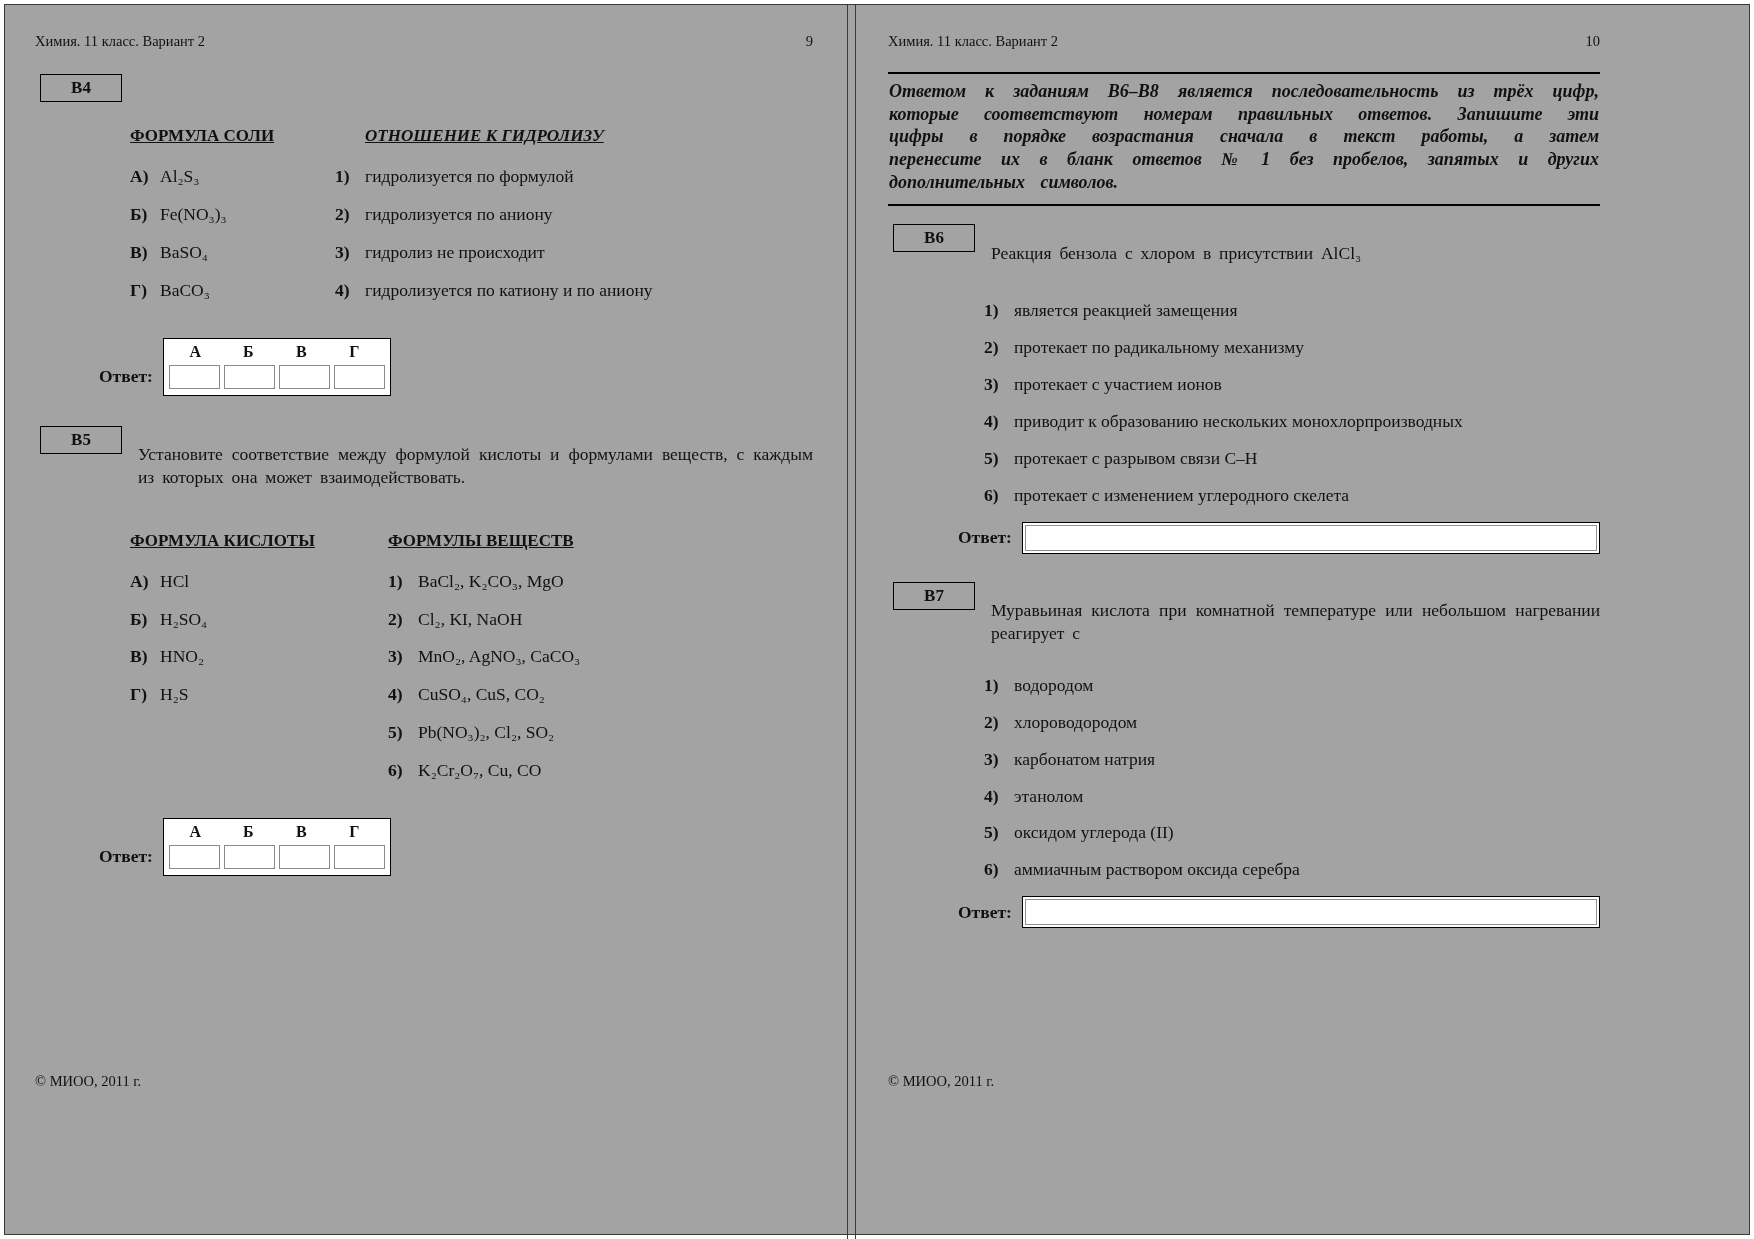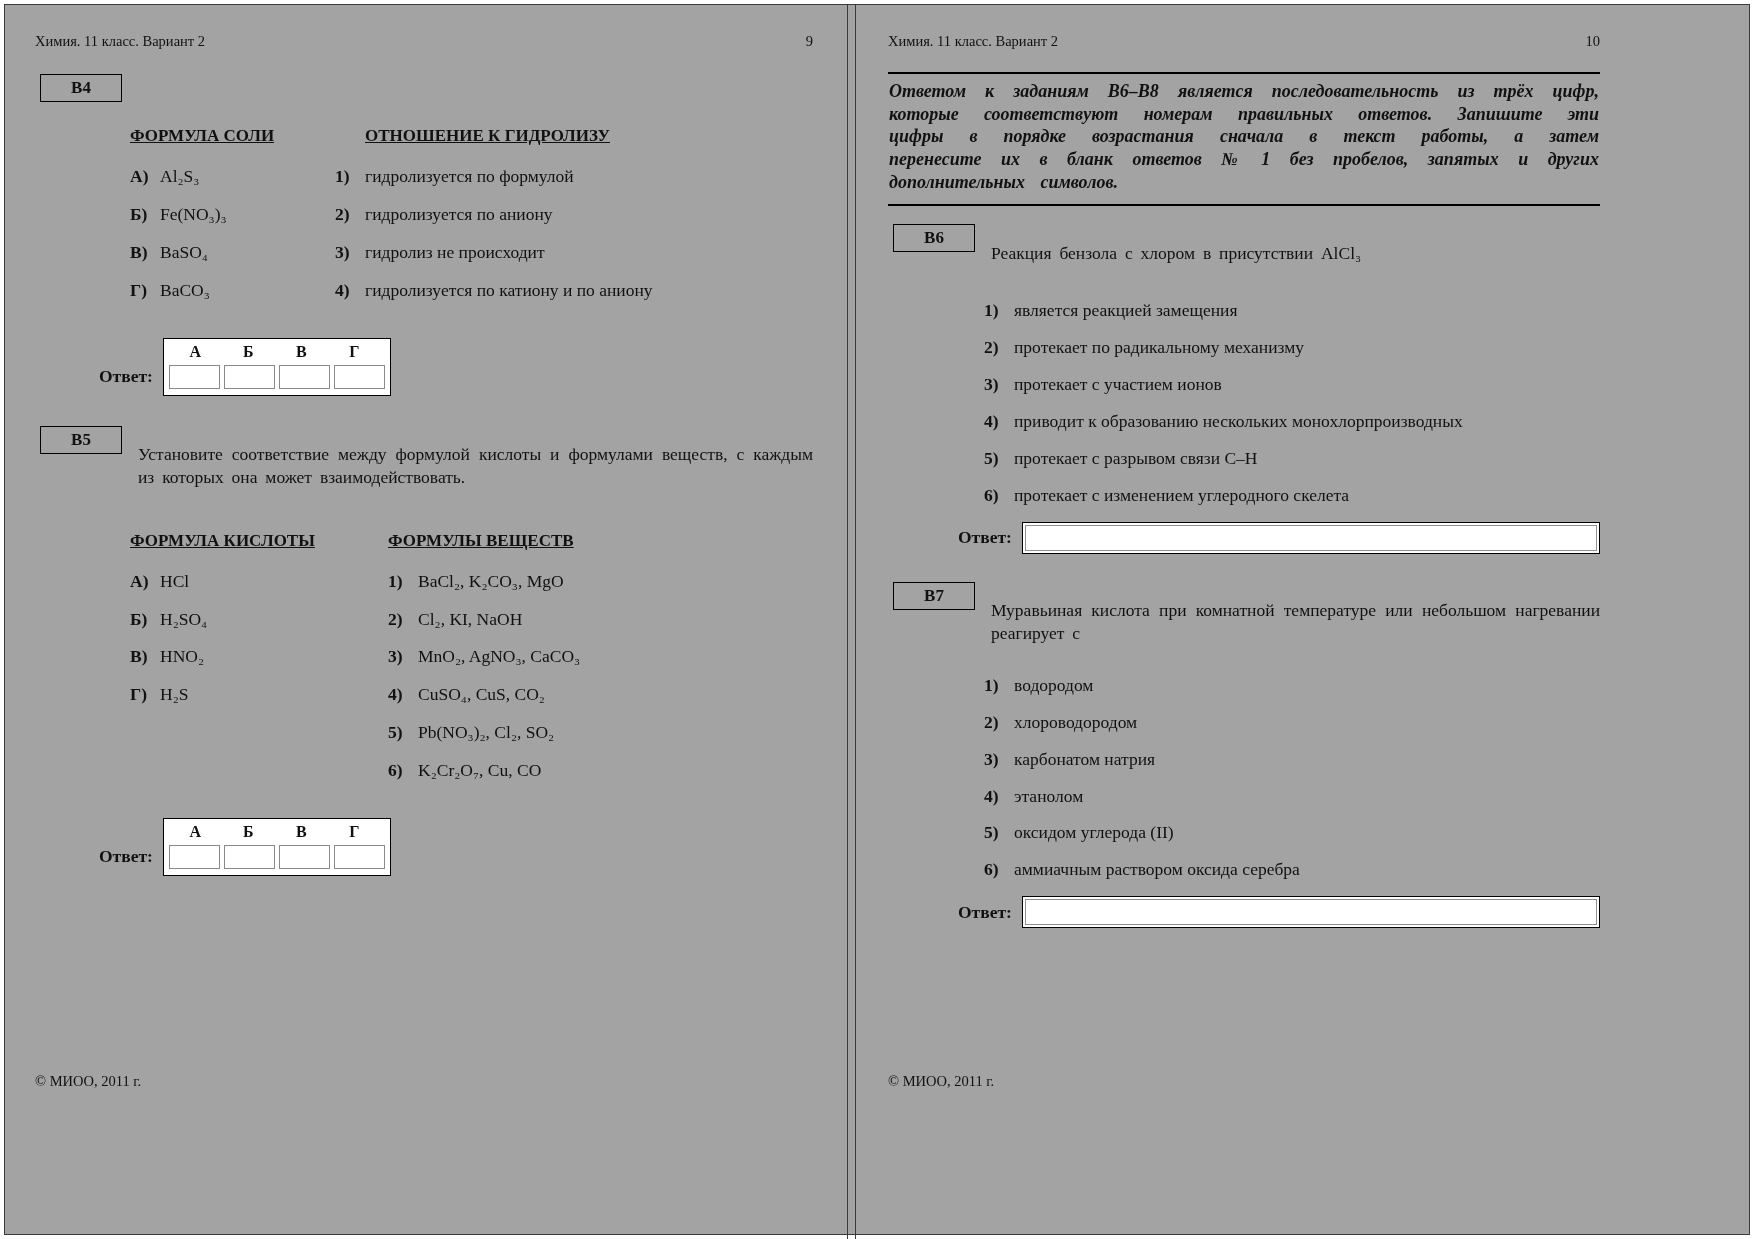--- a/index.html
+++ b/index.html
@@ -32,21 +32,21 @@
 
   .match{margin-left:95px;display:flex;margin-top:14px;}
   .col1{flex:none;}
   .match-b4 .col1{width:205px;}
   .match-b5 .col1{width:258px;}
   .col2{flex:1;}
   .col-h{
     font-weight:bold;text-decoration:underline;font-size:17px;
     margin:10px 0 20px;white-space:nowrap;
   }
-  .match-b4 .col2 .col-h{margin-left:30px;}
+  .match-b4 .col2 .col-h{margin-left:30px;font-style:italic;}
   .mi{display:flex;margin-bottom:16px;font-size:17.5px;line-height:1.25;}
   .mi .lbl{font-weight:bold;width:30px;flex:none;}
 
   .answer-row{display:flex;align-items:flex-end;margin-left:64px;margin-top:20px;}
   .answer-label{font-weight:bold;font-size:17.5px;margin-bottom:9px;}
   .answer-grid{margin-left:10px;border:1px solid #000;padding:4px 5px 6px;background:#fff;}
   .ag-header{display:flex;}
   .ag-header span{width:53px;text-align:center;font-weight:bold;font-size:16px;}
   .ag-boxes{display:flex;margin-top:4px;}
   .ag-box{width:49px;height:22px;border:1px solid #8a8a8a;margin-right:4px;background:#fff;}

